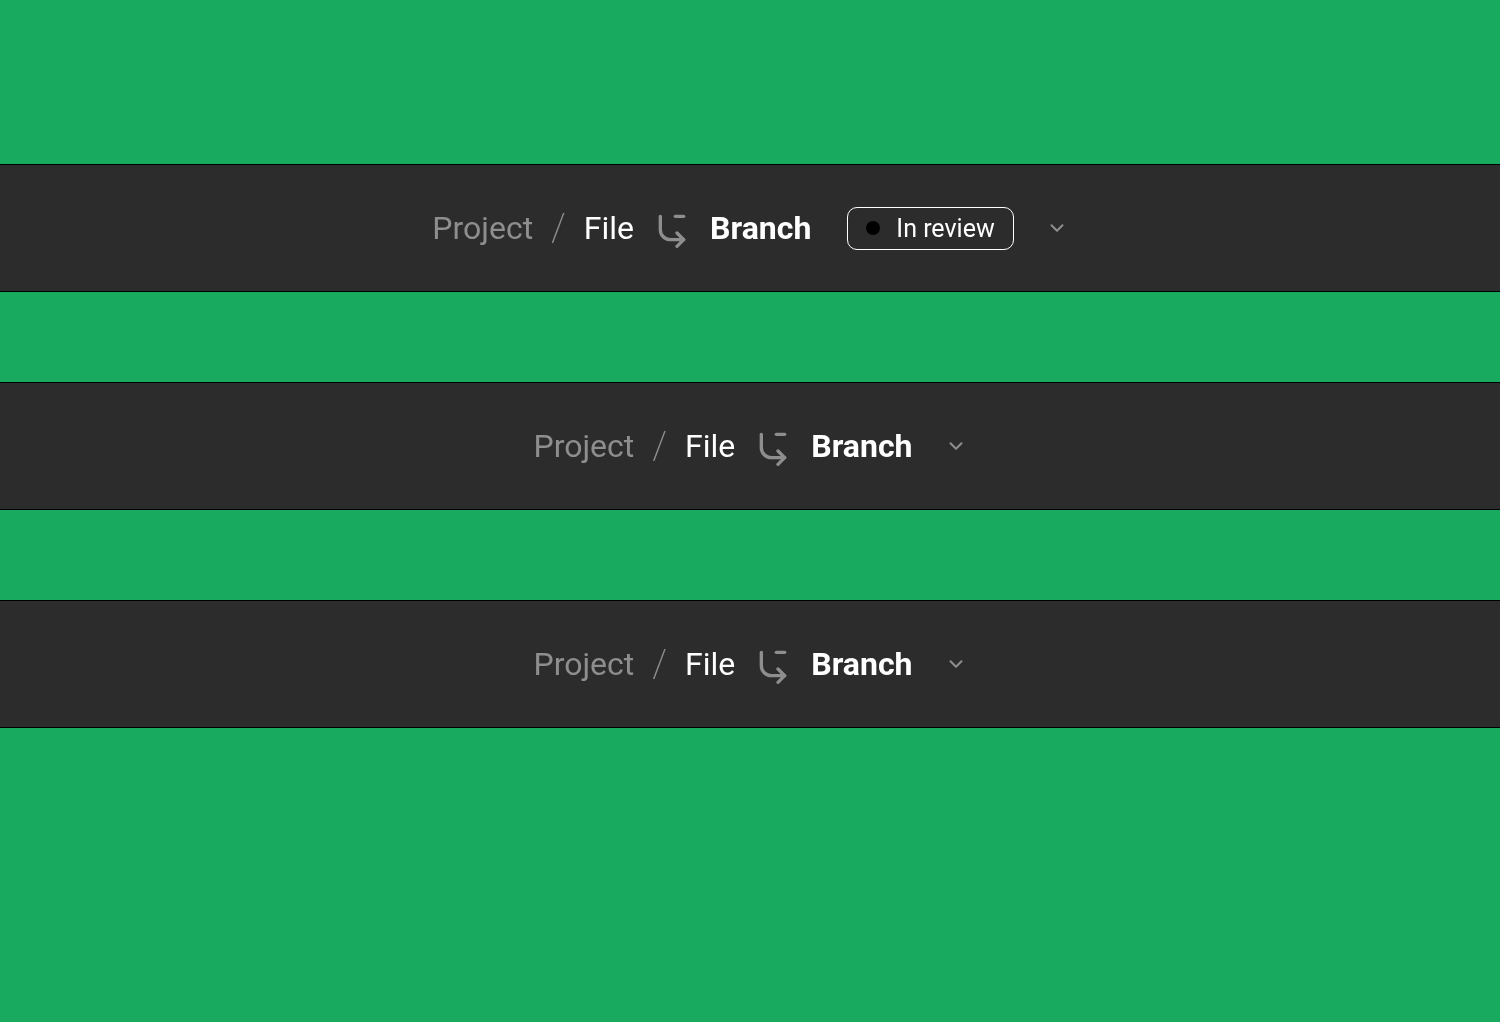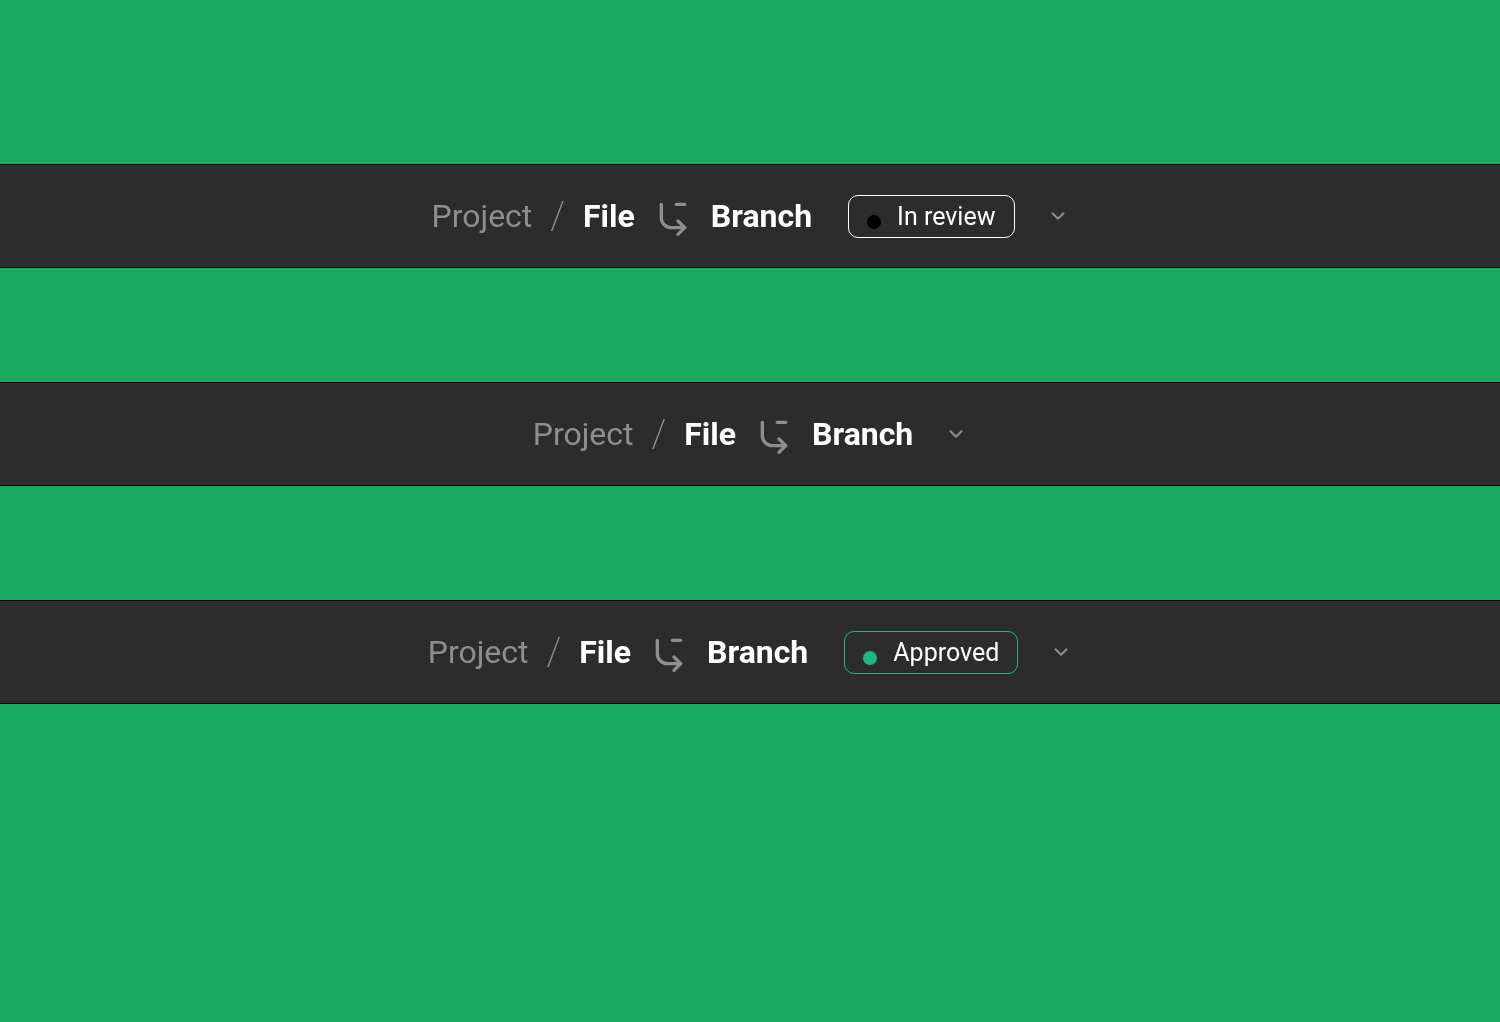--- a/index.html
+++ b/index.html
@@ -16,44 +16,44 @@
     background:var(--bg-green);
     font-family:ui-sans-serif,-apple-system,BlinkMacSystemFont,"Segoe UI",Roboto,Helvetica,Arial,sans-serif;
     width:1500px;
     height:1022px;
     overflow:hidden;
   }
   .bar{
     position:absolute;
     left:0;
     width:1500px;
-    height:104px;
+    height:128px;
     background:var(--bar-bg);
     border-top:1px solid var(--hairline);
     border-bottom:1px solid var(--hairline);
     box-sizing:border-box;
     display:flex;
     align-items:center;
     justify-content:center;
   }
   .crumb{
     display:flex;
     align-items:center;
     gap:18px;
     font-size:32px;
     white-space:nowrap;
   }
   .project{ color:var(--muted); font-weight:400; cursor:pointer;}
   .slash{ color:var(--muted); font-size:38px; font-weight:200;}
-  .file{ color:var(--white); font-weight:700; cursor:pointer;}
+  .file{ color:var(--white); font-weight:400; cursor:pointer;}
   .branch-icon{ display:inline-flex; flex-shrink:0; }
   .branch{ color:var(--white); font-weight:700; cursor:pointer;}
   .pill{
     display:inline-flex;
-    align-items:flex-end;
+    align-items:center;
     gap:16px;
     margin-left:18px;
     border:1.6px solid;
     border-radius:10px;
     padding:8px 18px;
     font-size:25px;
     font-weight:400;
     color:var(--white);
     cursor:pointer;
     line-height:1;
@@ -133,23 +133,19 @@
     <span class="slash">/</span>
     <span class="file">File</span>
     <span class="branch-icon">
       <svg width="40" height="40" viewBox="0 0 24 24" fill="none" stroke="#8e8e8e" stroke-width="2" stroke-linecap="round" stroke-linejoin="round">
         <path d="M14 5h5"></path>
         <path d="M5 5v8a6 6 0 0 0 6 6h8"></path>
         <path d="M15 15l4 4-4 4"></path>
       </svg>
     </span>
     <span class="branch">Branch</span>
-    <span class="pill approved">
-      <span class="dot"></span>
-      <span>Approved</span>
-    </span>
     <span class="chevron">
       <svg width="22" height="22" viewBox="0 0 24 24" fill="none" stroke="#8e8e8e" stroke-width="2.2" stroke-linecap="round" stroke-linejoin="round">
         <polyline points="6 9 12 15 18 9"></polyline>
       </svg>
     </span>
   </div>
 </div>
 
 </body></html>

